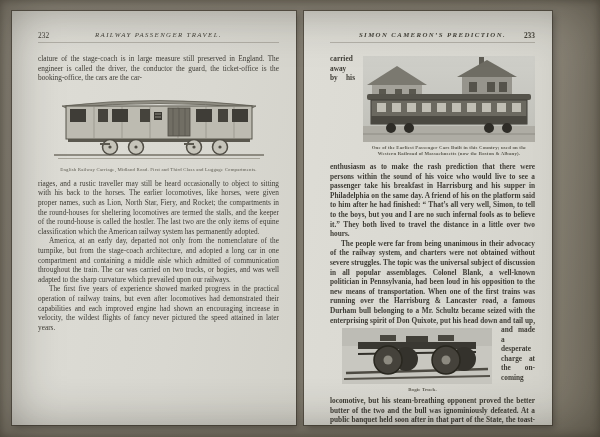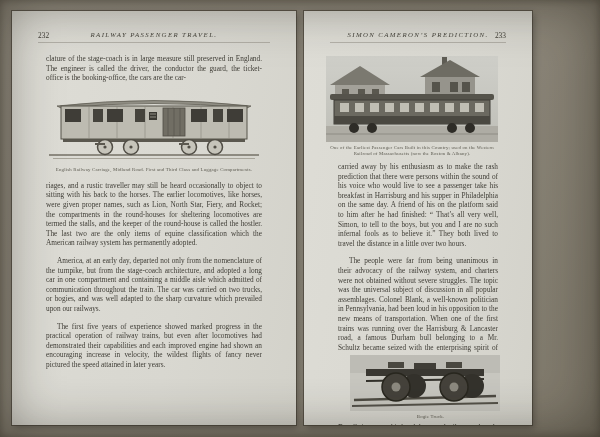--- a/index.html
+++ b/index.html
@@ -15,38 +15,38 @@
   .spread::after{
     content:"";position:absolute;inset:0;pointer-events:none;
     box-shadow:inset 0 0 55px rgba(30,25,15,.5), inset 0 0 8px rgba(25,20,12,.35);
   }
   .page{
     position:absolute;top:11px;height:414px;overflow:hidden;
     background:linear-gradient(100deg,#deddd6 0%,#d9d8d1 60%,#d3d2ca 100%);
     box-shadow:0 0 0 1px rgba(55,50,40,.55), 2px 3px 7px rgba(0,0,0,.3);
   }
   .page.left{left:12px;width:284px;}
-  .page.right{left:304px;width:228px;}
-  .page-inner{position:relative;padding:20px 26px 0 26px;}
+  .page.right{left:304px;width:248px;font-weight:bold;}
+  .page-inner{position:relative;padding:20px 17px 0 26px;}
 
   .running-head{
     position:relative;text-align:center;
     font-style:italic;font-size:6.8px;letter-spacing:1.4px;
     color:#45433b;padding-bottom:4px;margin-bottom:11px;
     border-bottom:1px solid rgba(75,70,58,.28);
   }
   .page-num{
     position:absolute;top:0;font-style:normal;letter-spacing:0;
     font-size:7.4px;color:#403e36;
   }
   .page.left .page-num{left:0;}
   .page.right .page-num{right:0;}
 
   p.body-text{
-    margin:8px;font-size:7.3px;line-height:9.6px;text-align:justify;
+    margin:0;font-size:7.3px;line-height:9.6px;text-align:justify;
     color:#3e3c35;
   }
   p.indent{text-indent:11px;}
 
   .figure{display:block;}
   .fig-carriage{display:block;margin:9px auto 6px;width:222px;}
   .fig-photo{float:right;width:172px;margin:2px 0 5px 8px;}
   .fig-bogie{float:left;width:150px;margin:3px 9px 3px 12px;}
   .fig-caption{
     display:block;margin-top:3px;

